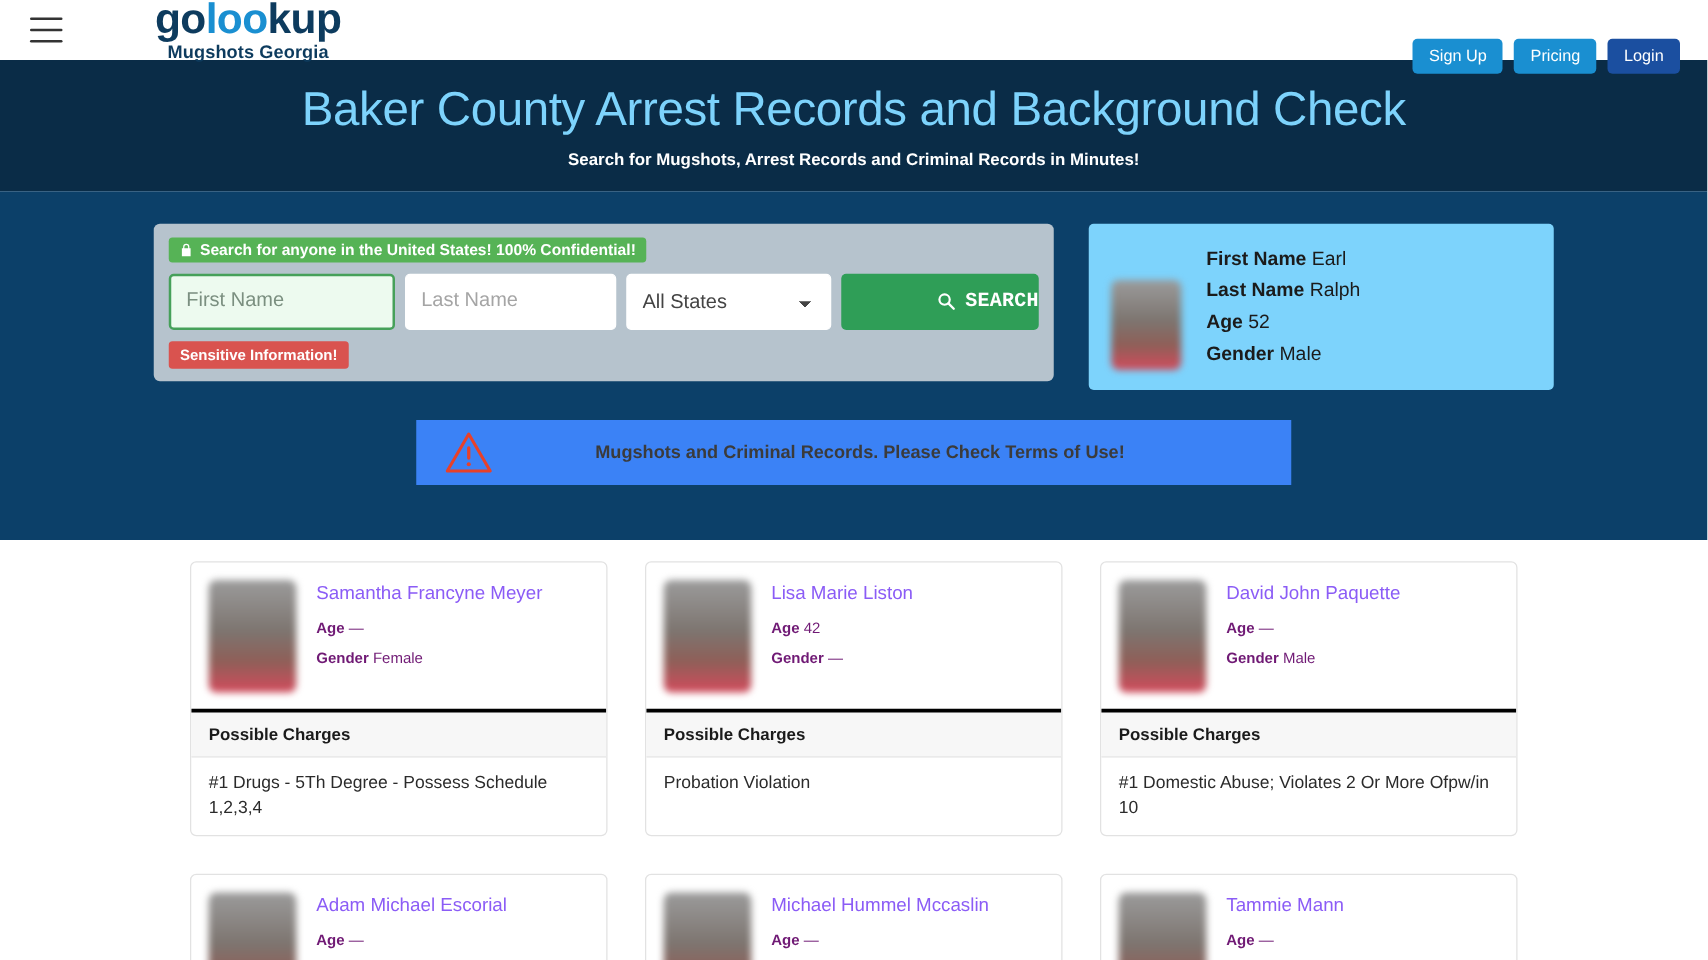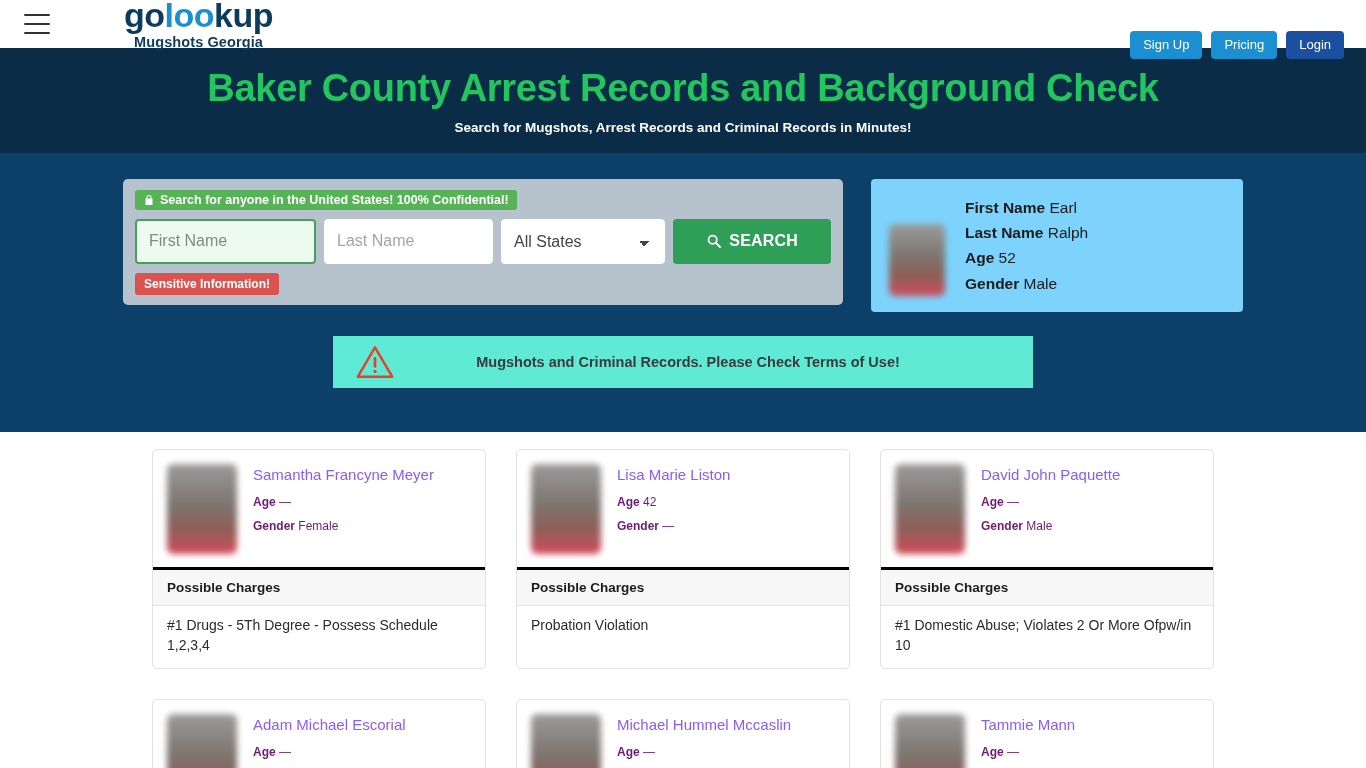--- a/index.html
+++ b/index.html
@@ -68,23 +68,23 @@
   .nav-btn.light { background: #1a8fd1; }
   .nav-btn.dark  { background: #1b4fa0; }
 
   
   .hero-title {
     background: #0a2c47;
     padding: 20px 10px 18px;
     text-align: center;
   }
   .hero-title h1 {
-    color: #22c55e;
+    color: #7dd3fc;
     font-size: 38px;
-    font-weight: bold;
+    font-weight: normal;
     line-height: 1.1;
     letter-spacing: -0.3px;
   }
   .hero-title .sub {
     color: #ffffff;
     font-size: 13.5px;
     font-weight: bold;
     margin-top: 10px;
   }
 
@@ -173,24 +173,24 @@
     height: 45px;
     background: #2f9e57;
     border: none;
     border-radius: 4px;
     color: #fff;
     font-size: 16px;
     font-weight: bold;
     letter-spacing: 0.2px;
     display: flex;
     align-items: center;
-    justify-content: center;
+    justify-content: flex-end;
     gap: 7px;
     cursor: pointer;
-    font-family: Liberation Sans, sans-serif;
+    font-family: Liberation Mono, monospace;
   }
   .sens-wrap { margin-top: 9px; }
 
   
   .feat-card {
     width: 403px;
     background: #7dd3fc;
     border-radius: 4px;
     padding: 16px 18px;
     display: flex;
@@ -205,21 +205,21 @@
   }
   .mug-feat { width: 56px; height: 72px; }
   .feat-lines { font-size: 15.5px; line-height: 1.63; color: #1b1b1b; }
   .feat-lines b { font-weight: bold; }
 
   
   .warn-wrap { display: flex; justify-content: center; margin-top: 24px; }
   .warn {
     width: 700px;
     height: 52px;
-    background: #5eead4;
+    background: #3b82f6;
     display: flex;
     align-items: center;
     padding: 0 22px;
   }
   .warn-text {
     flex: 1;
     text-align: center;
     font-size: 14.5px;
     font-weight: bold;
     color: #3b3b3b;

